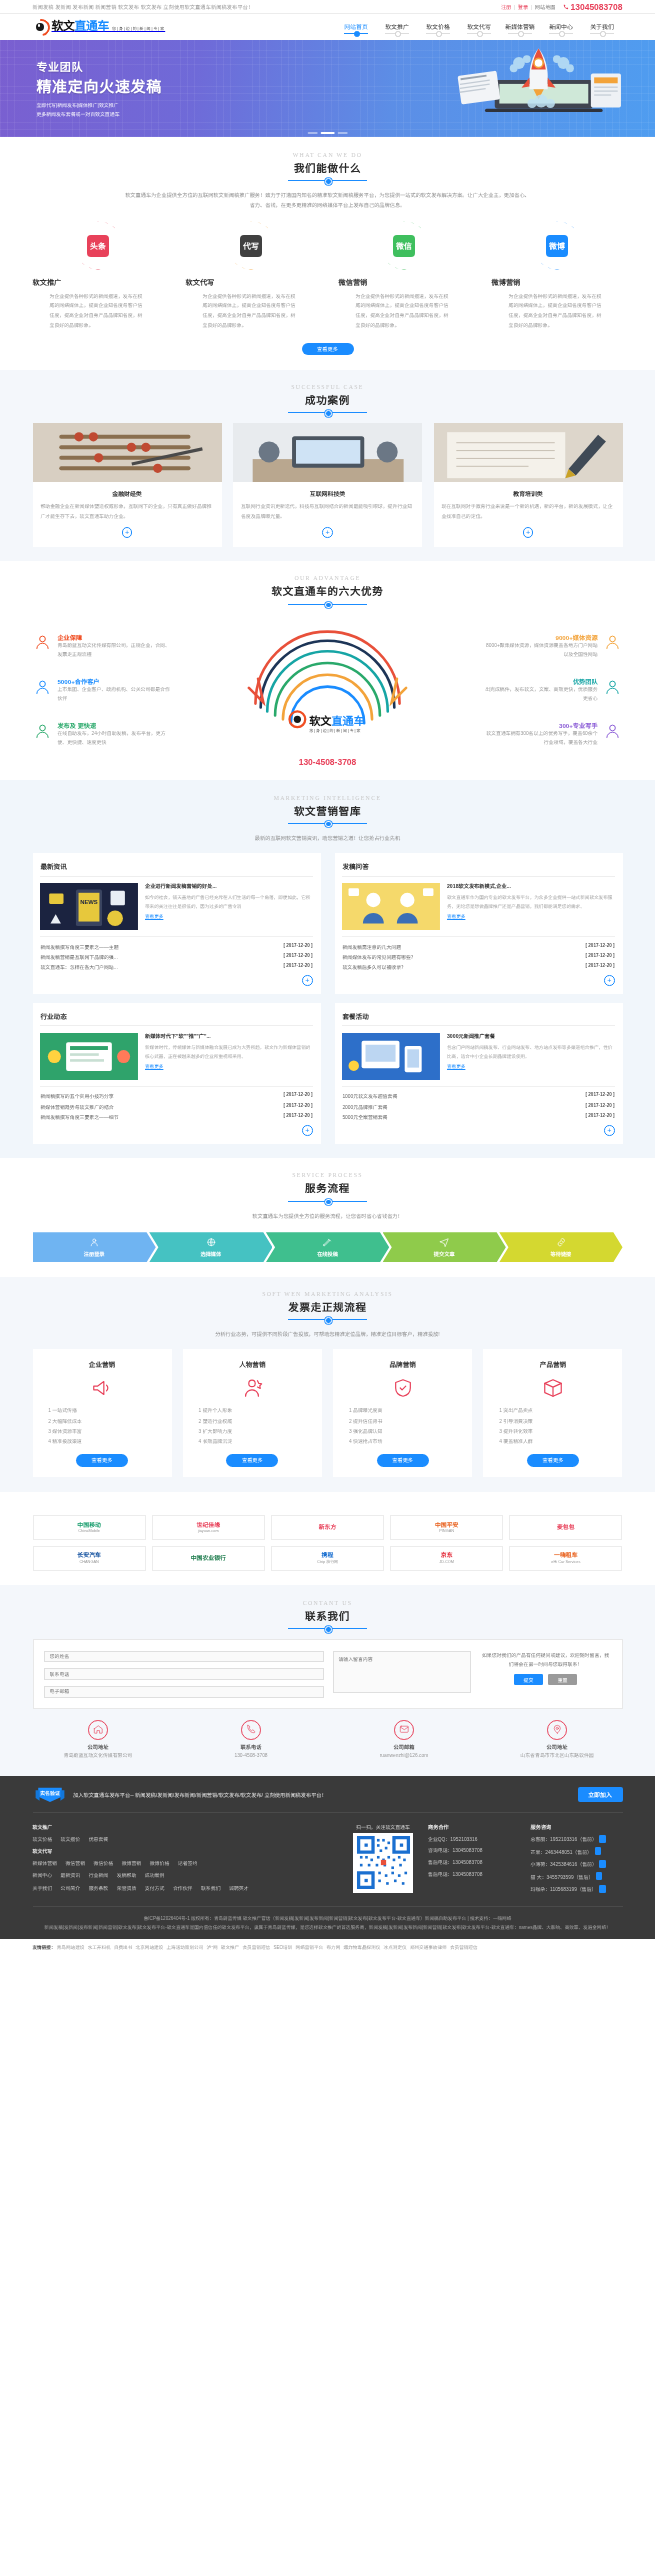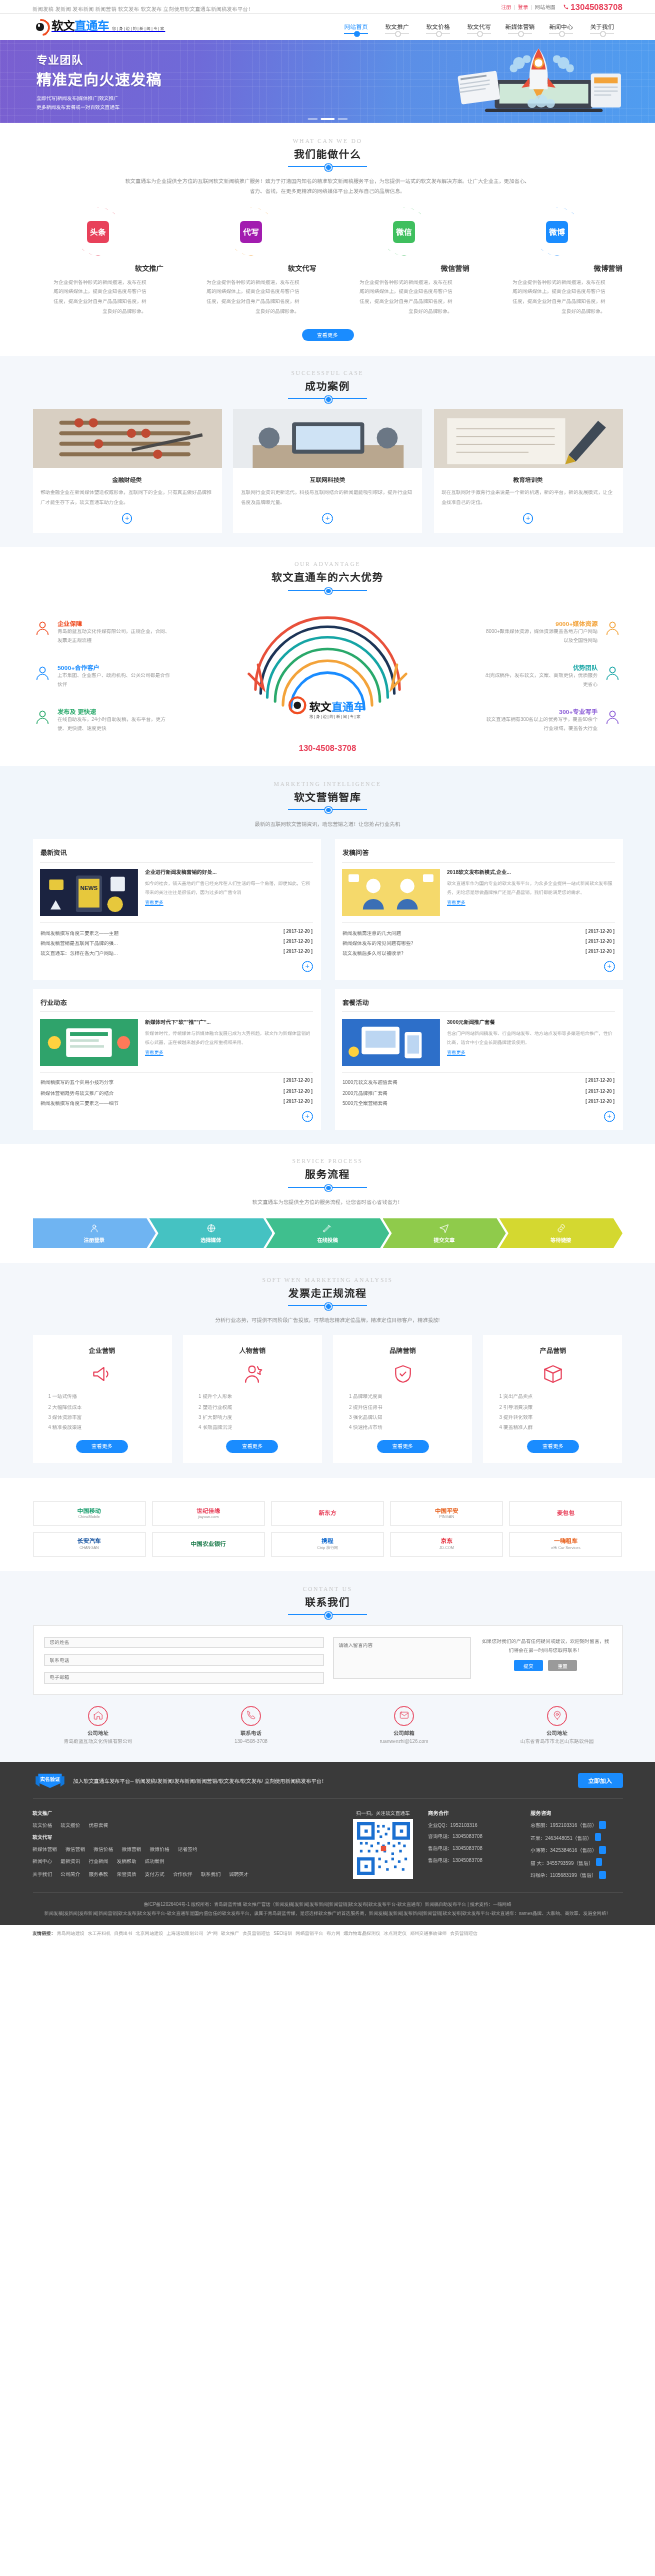--- a/index.html
+++ b/index.html
@@ -1,21 +1,21 @@
 <!DOCTYPE html>
 <html lang="zh-CN" style="font-size:10.5px"><head>
 <meta charset="utf-8">
 <title>软文直通车</title>
 <style>
   *{box-sizing:border-box;margin:0;padding:0;}
   body{width:655px;font-family:"Liberation Sans","DejaVu Sans",sans-serif;background:#fff;color:#444;font-size:7.9px;}
   .wrap{width:590px;margin:0 auto;}
   
   .topbar{height:14.4px;background:#fff;border-bottom:0.7px solid #ececec;display:flex;align-items:center;}
-  .topbar .wrap{display:flex;align-items:flex-end;justify-content:space-between;width:590px;}
+  .topbar .wrap{display:flex;align-items:center;justify-content:space-between;width:590px;}
   .topbar-left{font-size:5.2px;color:#999;letter-spacing:0.1px;}
   .topbar-right{display:flex;align-items:center;gap:2.6px;font-size:5.2px;color:#999;}
   .topbar-right a{color:#e8415a;text-decoration:none;}
   .topbar-right .sep{color:#ccc;}
   .topbar-right .sitemap{color:#777;}
   .topbar-phone{color:#e8415a;font-size:8.5px;font-weight:bold;margin-left:5.2px;display:flex;align-items:center;gap:1.3px;}
   
   header{height:26px;background:#fff;display:flex;align-items:center;}
   header .wrap{display:flex;align-items:center;}
   .logo{display:flex;align-items:center;gap:2px;}
@@ -30,21 +30,21 @@
   .logo-txt .l2{font-size:3.9px;color:#555;letter-spacing:1px;margin-top:1.3px;}
   nav{margin-left:auto;display:flex;align-items:flex-start;gap:0;}
   .nav-item{width:41px;text-align:center;text-decoration:none;color:#333;font-size:5.9px;}
   .nav-item .lbl{display:block;}
   .nav-item .bar{display:block;margin:2px auto 0;width:23.6px;height:0.7px;background:#ddd;position:relative;}
   .nav-item .bar:after{content:"";position:absolute;left:50%;top:-1.3px;margin-left:-1.6px;width:3.3px;height:3.3px;border-radius:50%;background:#fff;border:0.7px solid #ccc;}
   .nav-item.active .lbl{color:#1a8cff;}
   .nav-item.active .bar{background:#1a8cff;}
   .nav-item.active .bar:after{background:#1a8cff;border-color:#1a8cff;}
   
-  .hero{height:83px;position:relative;overflow:hidden;
+  .hero{height:97px;position:relative;overflow:hidden;
     background:linear-gradient(100deg,#7a5fd0 0%,#6f6ad8 30%,#5c8ee6 60%,#4f9df0 100%);}
   .hero:before{content:"";position:absolute;inset:0;
     background-image:repeating-linear-gradient(90deg,rgba(255,255,255,.06) 0 0.7px,transparent 0.7px 7.2px),repeating-linear-gradient(0deg,rgba(255,255,255,.06) 0 0.7px,transparent 0.7px 7.2px);}
   .hero .wrap{position:relative;height:100%;display:flex;align-items:center;}
   .hero-copy{color:#fff;z-index:3;padding-left:3.9px;}
   .hero-h1{font-size:11px;font-weight:bold;letter-spacing:0.7px;text-shadow:0 0.7px 1.3px rgba(0,0,0,.18);}
   .hero-h2{font-size:15px;font-weight:bold;letter-spacing:0.7px;margin-top:1.3px;text-shadow:0 0.7px 1.3px rgba(0,0,0,.18);}
   .hero-sub{font-size:4.9px;margin-top:5.9px;line-height:1.8;opacity:.95;}
   .hero-art{position:absolute;right:13px;top:5.2px;width:216px;height:68px;z-index:2;}
   .hero-dots{position:absolute;bottom:3.9px;left:50%;transform:translateX(-50%);display:flex;gap:2.6px;z-index:4;}
@@ -55,21 +55,21 @@
   .sec-head{text-align:center;margin-bottom:10.5px;font-family:Liberation Serif, serif;}
   .sec-en{font-size:5.9px;color:#c9c9c9;letter-spacing:1.3px;text-transform:uppercase;}
   .sec-cn{font-size:10.5px;color:#2b2b2b;font-weight:bold;margin-top:2px;letter-spacing:0.7px;}
   .sec-rule{width:79px;height:0.7px;background:#1a8cff;margin:5.2px auto 0;position:relative;}
   .sec-rule:after{content:"";position:absolute;left:50%;top:-2px;margin-left:-2.3px;width:4.6px;height:4.6px;border-radius:50%;background:#1a8cff;border:1.3px solid #fff;box-shadow:0 0 0 0.7px #1a8cff;}
   .sec-desc{font-size:5.2px;color:#8d8d8d;text-align:center;line-height:1.9;max-width:406px;margin:0 auto;}
   .btn-more{display:block;width:52px;height:12.5px;line-height:12.5px;margin:11.8px auto 0;background:#1a8cff;color:#fff;font-size:5.2px;text-align:center;border-radius:6.6px;text-decoration:none;border:0;cursor:pointer;}
   .btn-plus{width:10.5px;height:10.5px;border-radius:50%;border:0.7px solid #1a8cff;color:#1a8cff;font-size:7.2px;line-height:9.2px;text-align:center;background:#fff;cursor:pointer;}
   
   .svc-grid{display:flex;justify-content:space-between;margin-top:10.5px;}
-  .svc{width:131px;text-align:right;}
+  .svc{width:131px;text-align:left;}
   .svc-badge{width:49px;height:49px;margin:0 auto;position:relative;display:flex;align-items:center;justify-content:center;}
   .svc-badge .p{position:absolute;inset:0;border:0.7px solid currentColor;opacity:.55;}
   .svc-badge .p1{transform:rotate(0deg);clip-path:polygon(50% 0,93% 25%,93% 75%,50% 100%,7% 75%,7% 25%);border:0;box-shadow:inset 0 0 0 0.7px currentColor;}
   .svc-badge .p2{transform:rotate(20deg);clip-path:polygon(50% 0,93% 25%,93% 75%,50% 100%,7% 75%,7% 25%);border:0;box-shadow:inset 0 0 0 0.7px currentColor;}
   .svc-badge .p3{transform:rotate(40deg);clip-path:polygon(50% 0,93% 25%,93% 75%,50% 100%,7% 75%,7% 25%);border:0;box-shadow:inset 0 0 0 0.7px currentColor;}
   .svc-ico{width:22px;height:22px;border-radius:3.9px;display:flex;align-items:center;justify-content:center;font-size:7.9px;font-weight:bold;color:#fff;position:relative;z-index:2;}
   .svc-title{font-size:7.2px;color:#333;margin-top:6.6px;font-weight:bold;}
   .svc-text{font-size:4.9px;color:#9a9a9a;line-height:2;margin-top:4.6px;padding:0 17px;}
   
   .cases{background:#f4f7fb;}
@@ -302,21 +302,21 @@
        <span class="svc-ico" style="background:#e8415a">头条</span>
      </div>
      <div class="svc-title">软文推广</div>
      <div class="svc-text">为企业提供各种形式的新闻报道，发布在权威的网络媒体上，提高企业知名度与客户信任度，提高企业对自身产品品牌知名度，树立良好的品牌形象。</div>
    </div>
         <div class="svc">
      <div class="svc-badge" style="color:#f3a33a">
        <span class="p p1"></span>
             <span class="p p2"></span>
             <span class="p p3"></span>
-       <span class="svc-ico" style="background:#a21caf">代写</span>
+       <span class="svc-ico" style="background:#404040">代写</span>
      </div>
      <div class="svc-title">软文代写</div>
      <div class="svc-text">为企业提供各种形式的新闻报道，发布在权威的网络媒体上，提高企业知名度与客户信任度，提高企业对自身产品品牌知名度，树立良好的品牌形象。</div>
    </div>
         <div class="svc">
      <div class="svc-badge" style="color:#3fbf5e">
        <span class="p p1"></span>
             <span class="p p2"></span>
             <span class="p p3"></span>
        <span class="svc-ico" style="background:#3fbf5e">微信</span>

